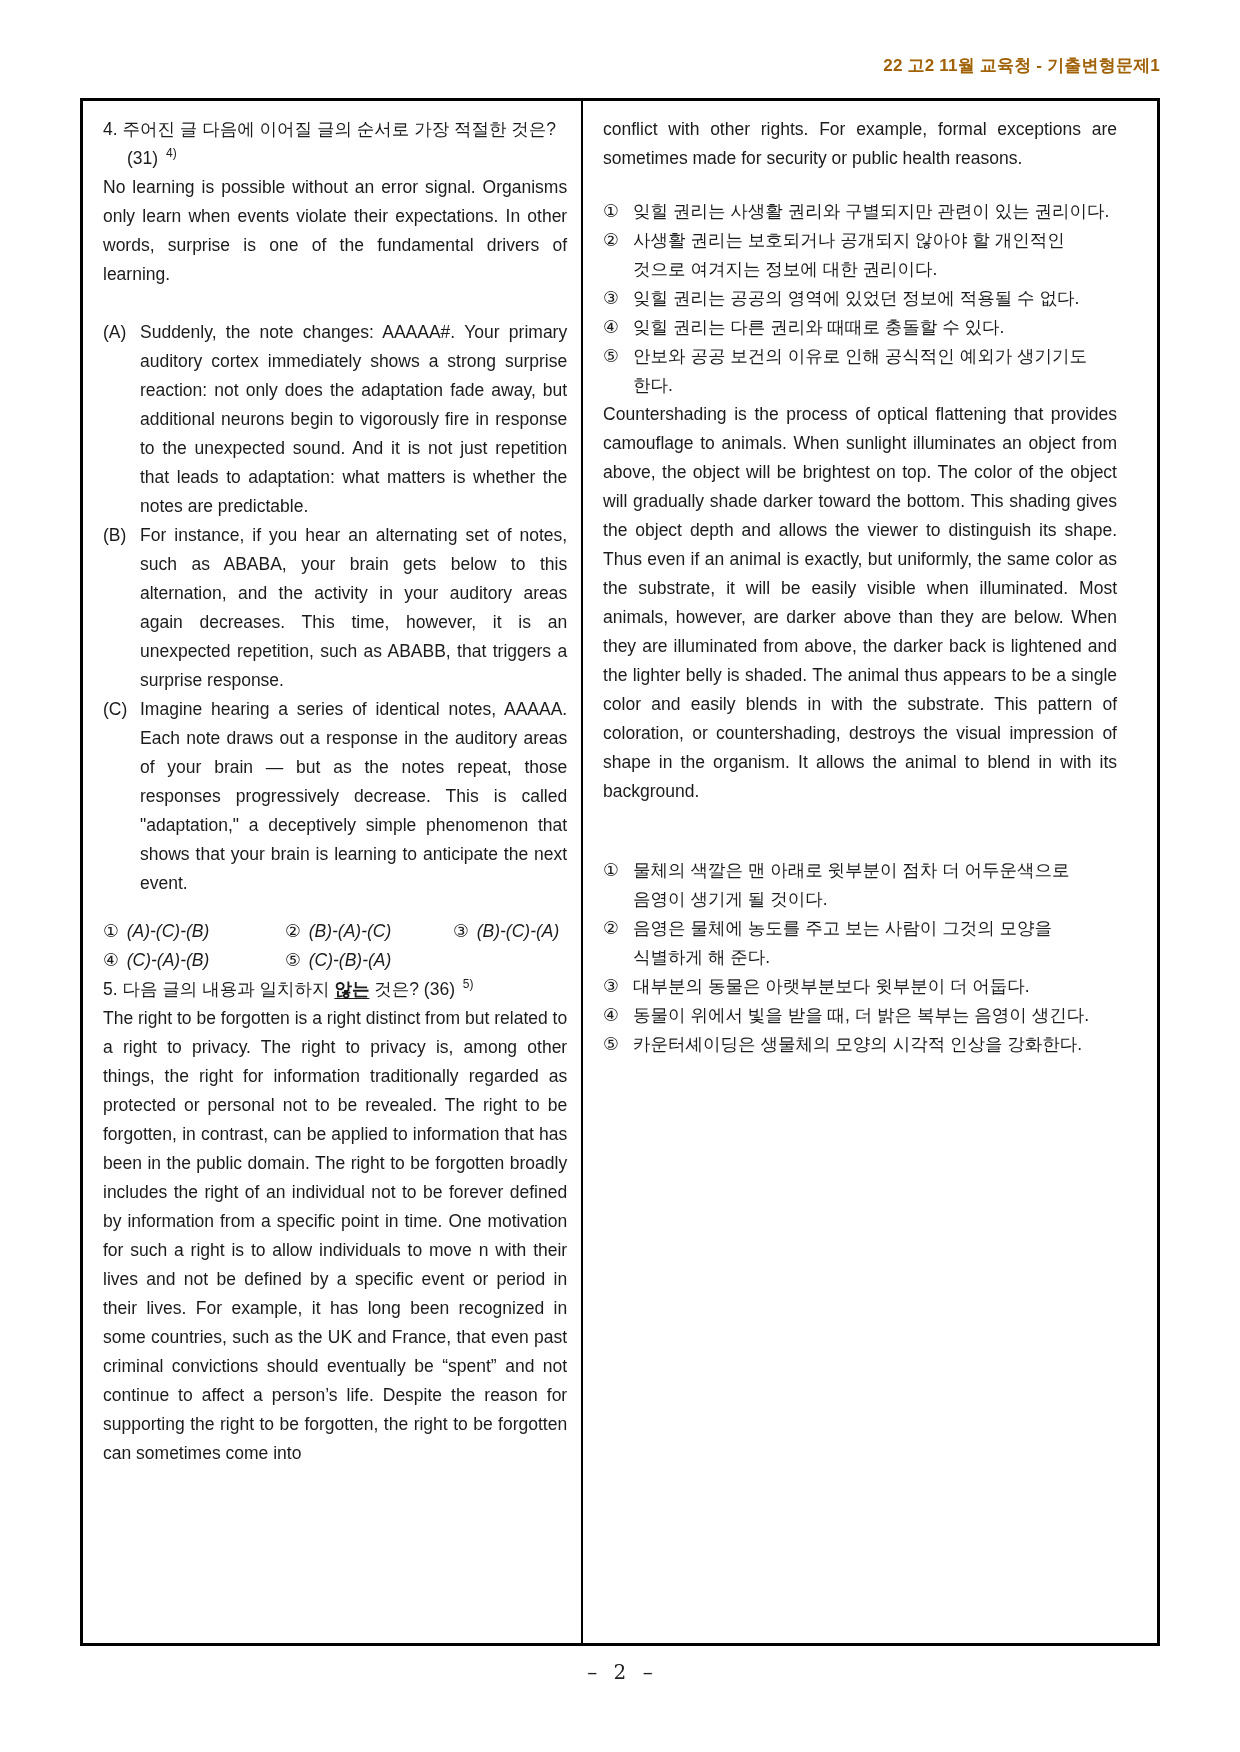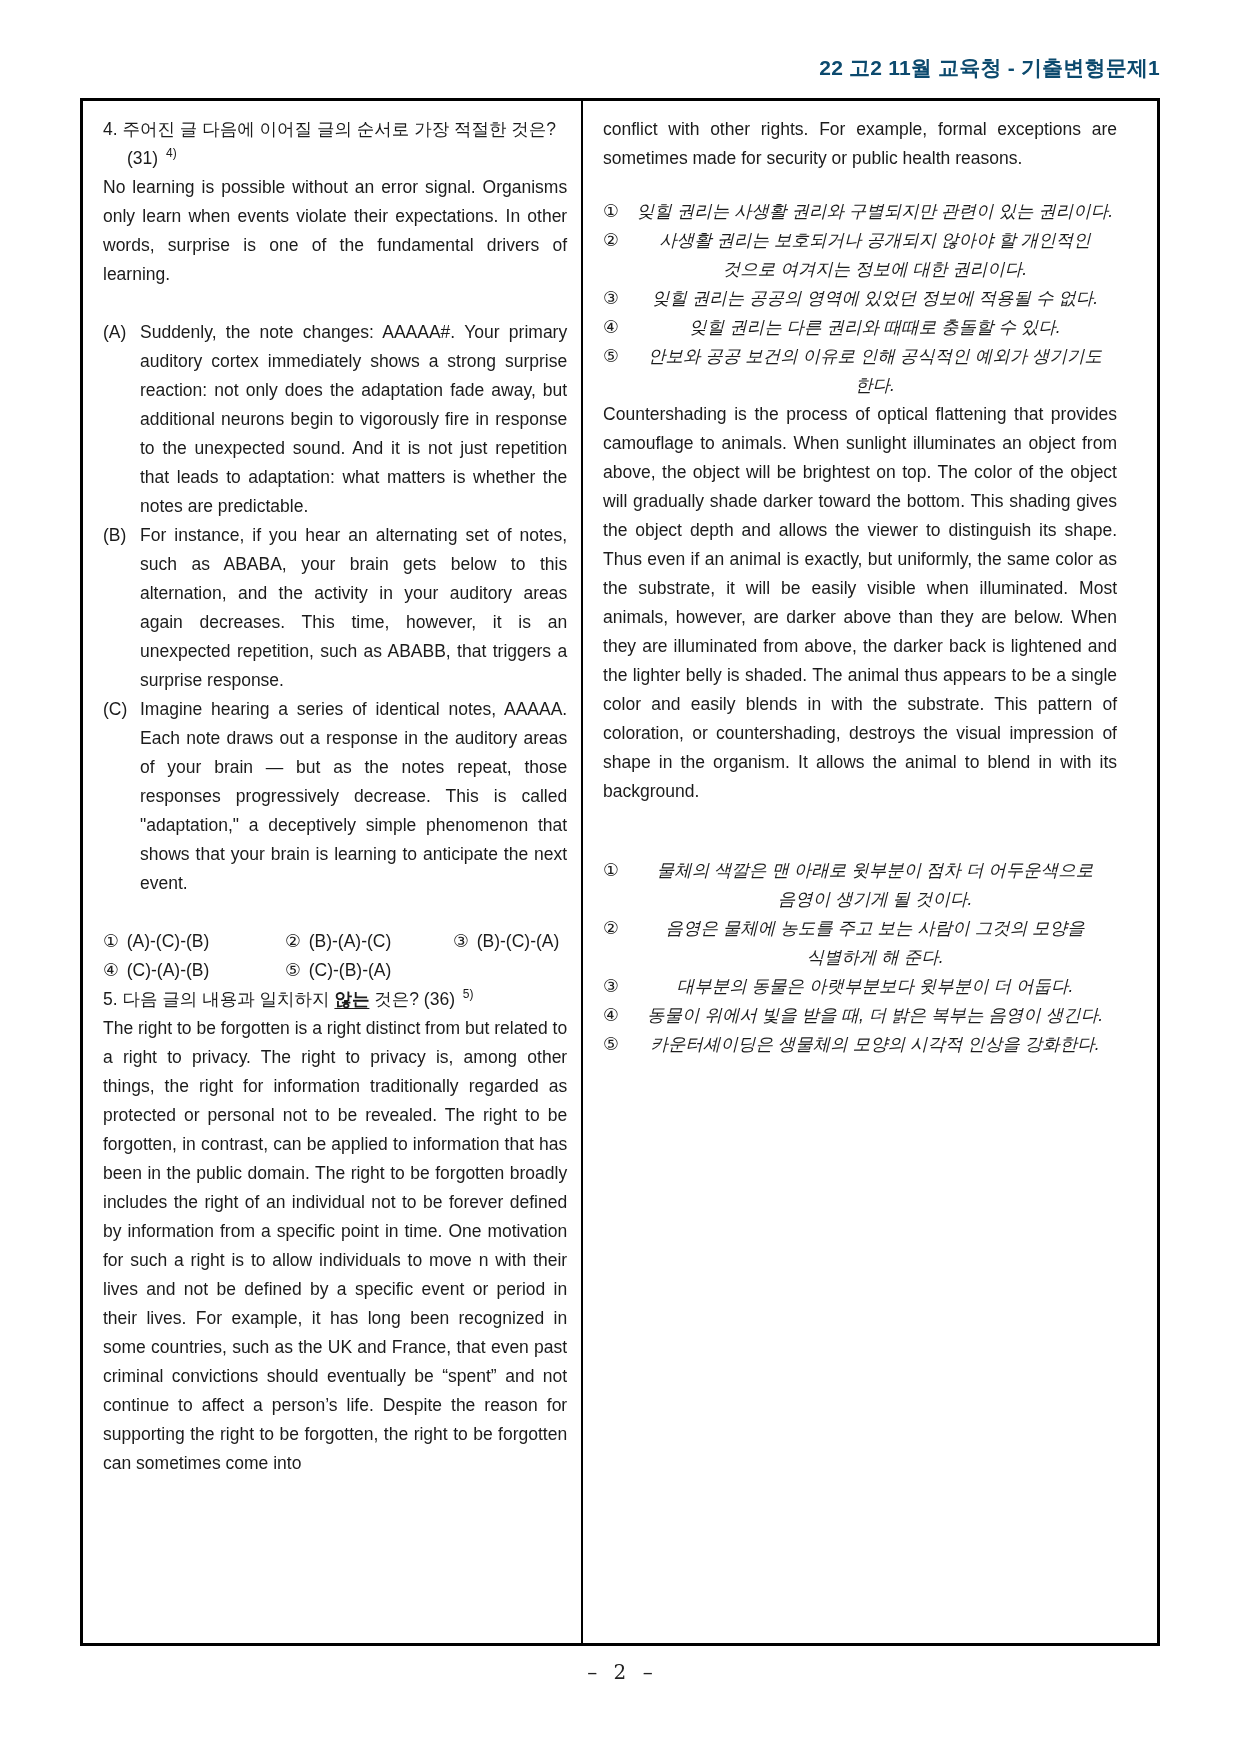--- a/index.html
+++ b/index.html
@@ -6,22 +6,22 @@
   body{
     width:1240px;height:1752px;
     font-family:"Liberation Sans","DejaVu Sans",sans-serif;
     color:#1b1b1b;
     -webkit-font-smoothing:antialiased;
   }
   .page{position:relative;width:1240px;height:1752px;background:#ffffff;overflow:hidden;}
 
   .header{
     position:absolute;top:54px;right:80px;
-    font-size:21px;font-weight:800;letter-spacing:.2px;
-    color:#0c4a6e;
+    font-size:17px;font-weight:800;letter-spacing:.2px;
+    color:#a16207;
   }
 
   .exam-box{
     position:absolute;left:80px;top:98px;
     width:1080px;height:1548px;
     border:3px solid #000;
     box-sizing:border-box;
     display:flex;
     background:#fff;
   }
@@ -45,28 +45,29 @@
   .gap-c6{margin-top:50px;}
   .gap-c5{margin-top:24px;}
 
   .abc-item{display:flex;margin:0;}
   .abc-label{flex:0 0 37px;}
   .abc-text{flex:1;text-align:justify;}
 
   .q4-choices{
     display:grid;
     grid-template-columns:182px 168px 1fr;
-    margin-top:29px;
+    margin-top:19px;
+    font-style:italic;
   }
   .choice-item{white-space:nowrap;}
   .choice-num{margin-right:8px;}
 
   .kchoice{display:flex;margin:0;}
   .kchoice-num{flex:0 0 30px;}
-  .kchoice-text{flex:1;text-align:center;word-break:keep-all;font-style:italic;}
+  .kchoice-text{flex:1;text-align:left;word-break:keep-all;}
 
   .footer{
     position:absolute;top:1660px;left:80px;width:1080px;
     text-align:center;
     font-family:"DejaVu Serif","Liberation Serif",serif;
     font-size:20px;color:#222;
     word-spacing:10px;
   }
 </style>
 </head>

